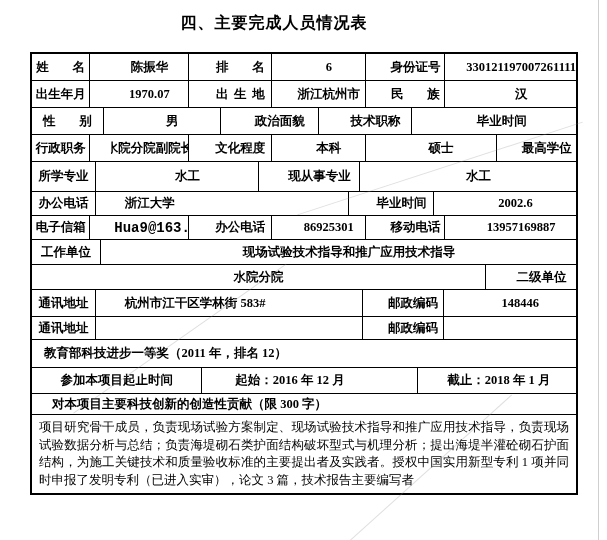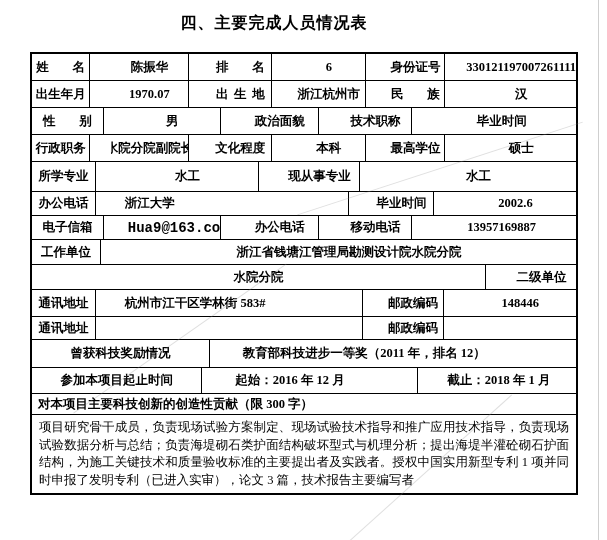--- a/index.html
+++ b/index.html
@@ -89,49 +89,50 @@
     <div class="c" style="width:14.2%">政治面貌</div>
     <div class="c" style="width:13.3%">技术职称</div>
     <div class="c" style="width:25.2%">毕业时间</div>
   </div>
 
   <div class="row" style="height:27px">
     <div class="c" style="width:13.2%">行政职务</div>
     <div class="c" style="width:17.6%">水院分院副院长</div>
     <div class="c" style="width:14.2%">文化程度</div>
     <div class="c" style="width:16.5%">本科</div>
+    <div class="c" style="width:25.2%">硕士</div>
     <div class="c" style="width:13.3%">最高学位</div>
-    <div class="c" style="width:25.2%">硕士</div>
   </div>
 
   <div class="row" style="height:30px">
     <div class="c" style="width:13.2%">所学专业</div>
     <div class="c" style="width:29.6%">水工</div>
     <div class="c" style="width:16.5%">现从事专业</div>
     <div class="c" style="width:40.7%">水工</div>
   </div>
 
   <div class="row" style="height:24px">
     <div class="c" style="width:13.2%">办公电话</div>
     <div class="c ta-l pl8" style="width:48.3%">浙江大学</div>
     <div class="c" style="width:13.3%">毕业时间</div>
     <div class="c" style="width:25.2%">2002.6</div>
   </div>
 
   <div class="row" style="height:24px">
     <div class="c" style="width:13.2%">电子信箱</div>
     <div class="c ta-l email" style="width:17.6%">Hua9@163.com</div>
     <div class="c" style="width:14.2%">办公电话</div>
+    <div class="c" style="width:16.5%">86925301</div>
     <div class="c" style="width:13.3%">移动电话</div>
     <div class="c" style="width:25.2%">13957169887</div>
   </div>
 
   <div class="row" style="height:25px">
     <div class="c" style="width:13.2%">工作单位</div>
-    <div class="c" style="width:86.8%">浙江省钱塘江管理局勘测设计院水院分院</div>
+    <div class="c" style="width:86.8%">现场试验技术指导和推广应用技术指导</div>
   </div>
 
   <div class="row" style="height:25px">
     <div class="c" style="width:86.8%">水院分院</div>
     <div class="c" style="width:13.2%">二级单位</div>
   </div>
 
   <div class="row" style="height:27px">
     <div class="c" style="width:13.2%">通讯地址</div>
     <div class="c ta-l pl8" style="width:51.2%">杭州市江干区学林街 583#</div>
@@ -141,32 +142,31 @@
 
 
   <div class="row" style="height:23px">
     <div class="c" style="width:13.2%">通讯地址</div>
     <div class="c ta-l pl8" style="width:51.2%"></div>
     <div class="c" style="width:12.4%">邮政编码</div>
     <div class="c" style="width:23.2%"></div>
   </div>
 
   <div class="row" style="height:28px">
-    <div class="c" style="width:34%">曾获科技奖励情况</div>
     <div class="c ta-l pl12" style="width:66%">教育部科技进步一等奖（2011 年，排名 12）</div>
   </div>
 
   <div class="row" style="height:26px">
     <div class="c" style="width:34%">参加本项目起止时间</div>
     <div class="c ta-l pl12" style="width:38.8%">起始：2016 年 12 月</div>
     <div class="c ta-l pl8" style="width:27.2%">截止：2018 年 1 月</div>
   </div>
 
   <div class="row" style="height:21px">
-    <div class="c ta-l hdr" style="width:100%; padding-left:6px">对本项目主要科技创新的创造性贡献（限 300 字）</div>
+    <div class="c ta-l hdr" style="width:100%; padding-left:20px">对本项目主要科技创新的创造性贡献（限 300 字）</div>
   </div>
 
   <div class="row" style="height:78px">
     <div class="c para" style="width:100%">项目研究骨干成员，负责现场试验方案制定、现场试验技术指导和推广应用技术指导，负责现场试验数据分析与总结；负责海堤砌石类护面结构破坏型式与机理分析；提出海堤半灌砼砌石护面结构，为施工关键技术和质量验收标准的主要提出者及实践者。授权中国实用新型专利 1 项并同时申报了发明专利（已进入实审），论文 3 篇，技术报告主要编写者</div>
   </div>
 
 </div>
 
 <div class="watermark wm1"></div>
 <div class="watermark wm2"></div>

